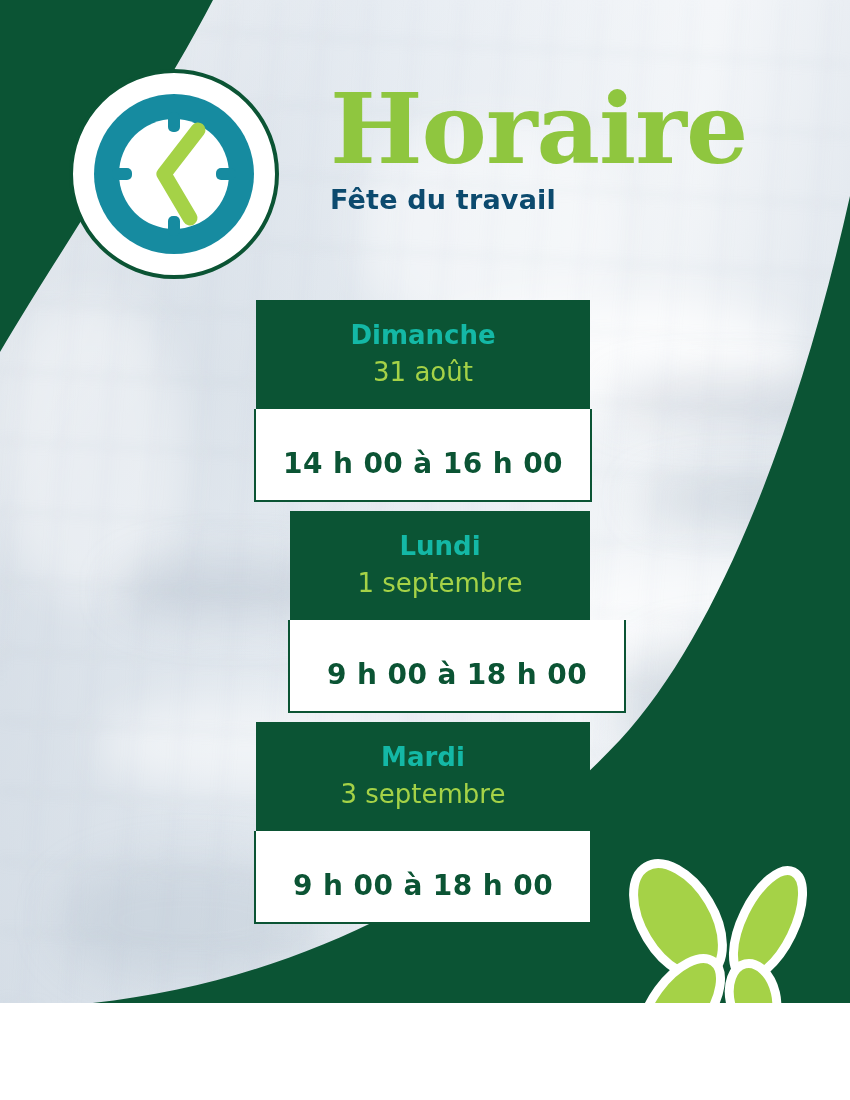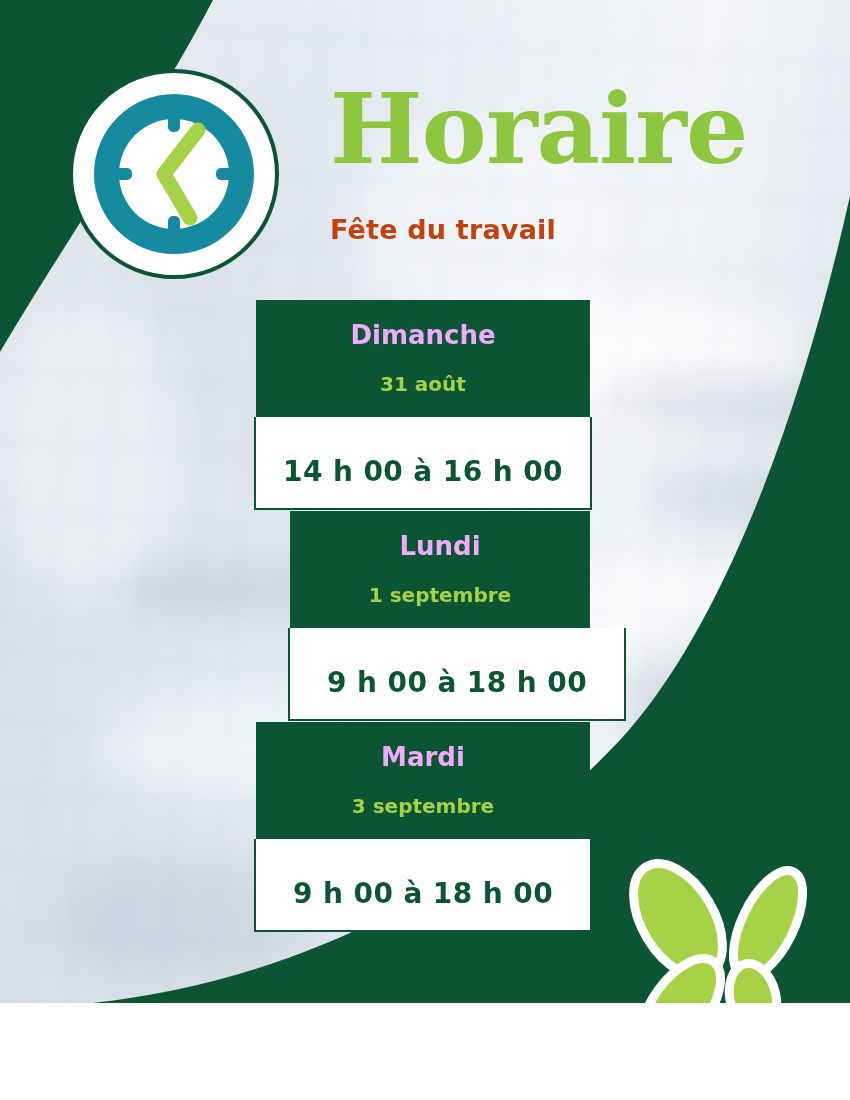--- a/index.html
+++ b/index.html
@@ -57,25 +57,25 @@
   }
   .poster-title{
     font-family:"DejaVu Serif", "Liberation Serif", serif;
     font-weight:700;
     font-size:98px;
     line-height:1.0;
     color:#8fc63f;
     letter-spacing:-1px;
   }
   .poster-subtitle{
-    margin-top:36px;
+    margin-top:6px;
     font-family:"DejaVu Sans","Liberation Sans", sans-serif;
     font-weight:700;
     font-size:27px;
-    color:#c2410c;
+    color:#0c4a6e;
     letter-spacing:0.2px;
   }
 
   
   .cards{
     position:absolute; left:0; top:0; width:850px;
   }
   .card{
     position:absolute;
     left:256px;
@@ -83,30 +83,30 @@
   }
   .card-head{
     background:#0b5434;
     padding:19px 10px 20px;
     text-align:center;
   }
   .card-day{
     font-family:"DejaVu Sans","Liberation Sans", sans-serif;
     font-weight:700;
     font-size:26px;
-    color:#f0abfc;
+    color:#14b8a6;
     line-height:1.25;
   }
   .card-date{
     font-family:"DejaVu Sans","Liberation Sans", sans-serif;
-    font-weight:700;
-    font-size:20px;
+    font-weight:400;
+    font-size:26px;
     color:#a5d247;
     line-height:1.3;
-    margin-top:19px;
+    margin-top:4px;
   }
   .card-body{
     position:relative;
     margin-left:-2px;
     width:338px;
     background:#ffffff;
     border:2px solid #0b5434;
     border-top:none;
     text-align:center;
     padding:18px 6px 20px;

